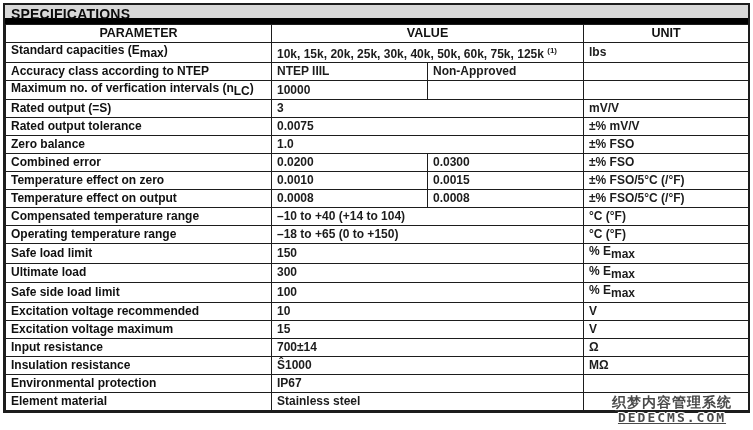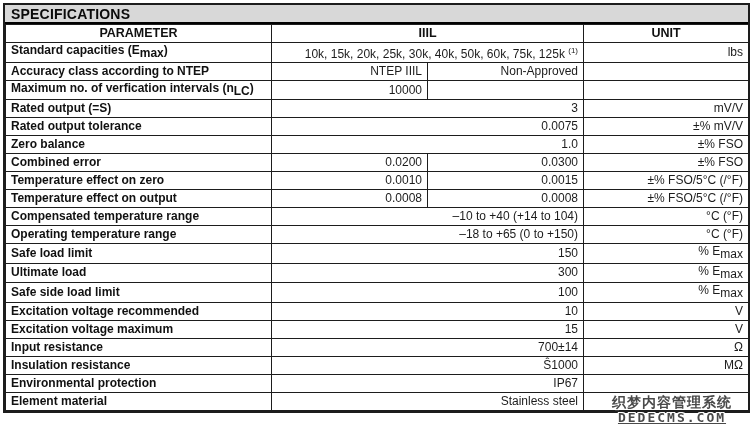--- a/index.html
+++ b/index.html
@@ -13,21 +13,21 @@
   .table-wrap {
     position: absolute;
     left: 3px; top: 3px;
     width: 747px;
     border: 2px solid #1d1d1d;
     background: #ffffff;
   }
   .title-bar {
     height: 19px;
     background: #d8d8d8;
-    border-bottom: 2px solid #000000;
+    border-bottom: 6px solid #000000;
     font-weight: bold;
     font-size: 14px;
     line-height: 18px;
     padding-left: 6px;
     letter-spacing: 0.2px;
     color: #0b0b0b;
   }
   table {
     width: 100%;
     border-collapse: collapse;
@@ -49,21 +49,21 @@
   thead th {
     font-weight: bold;
     text-align: center;
     font-size: 12.5px;
   }
   td.param {
     font-weight: bold;
     text-align: left;
     font-size: 12px;
   }
-  td.val, td.unit { text-align: right; font-weight: normal; color: #1c1c1c; }
+  td.val, td.unit { text-align: left; font-weight: bold; color: #1c1c1c; }
   sub { font-size: 12px; }
   sup { font-size: 8px; }
   .watermark {
     position: absolute;
     right: 21px;
     bottom: 5px;
     text-align: center;
     color: #4a4a4a;
     font-weight: bold;
     text-shadow: -1px -1px 0 #ffffff, 1px -1px 0 #ffffff,
@@ -82,21 +82,21 @@
   <table>
     <colgroup>
       <col class="c-param">
         <col class="c-vleft">
         <col class="c-vright">
         <col class="c-unit">
     </colgroup>
     <thead>
       <tr>
         <th>PARAMETER</th>
-        <th colspan="2">IIIL</th>
+        <th colspan="2">VALUE</th>
         <th>UNIT</th>
       </tr>
     </thead>
     <tbody id="rows">
         <tr>
           <td class="param">Standard capacities (E<sub>max</sub>)</td>
           <td class="val" colspan="2">10k, 15k, 20k, 25k, 30k, 40k, 50k, 60k, 75k, 125k <sup>(1)</sup></td>
           <td class="unit">lbs</td>
         </tr>
         <tr>

